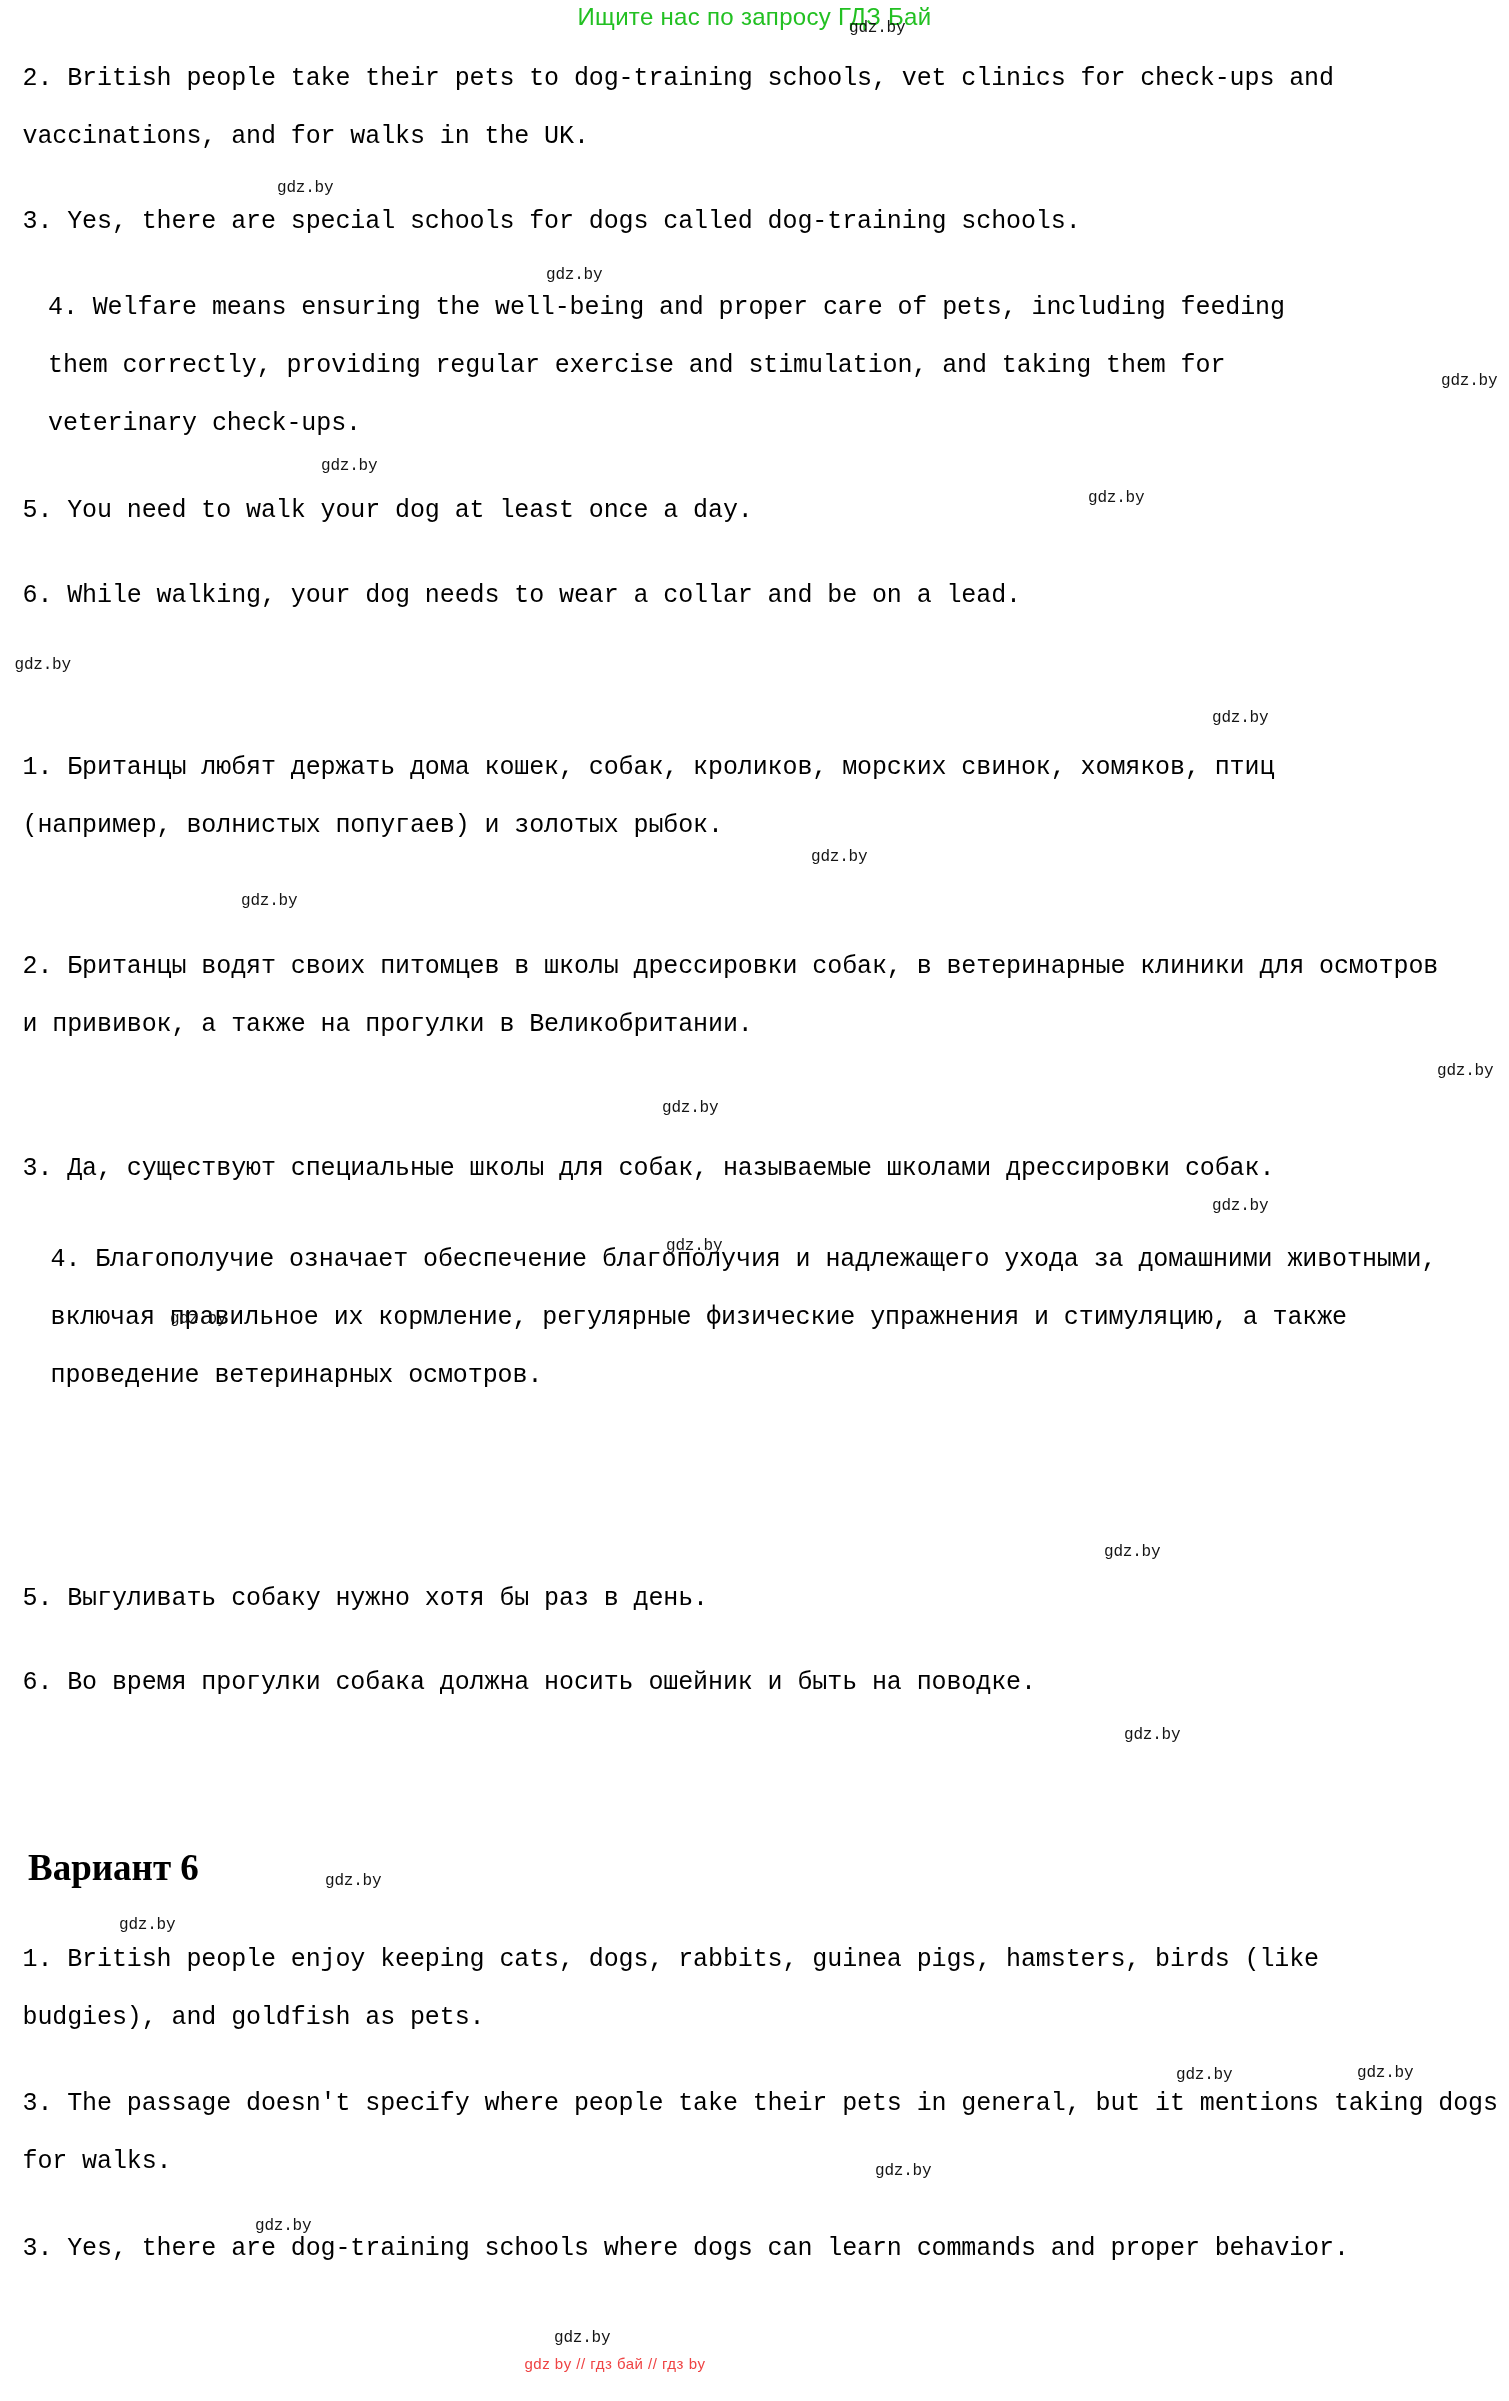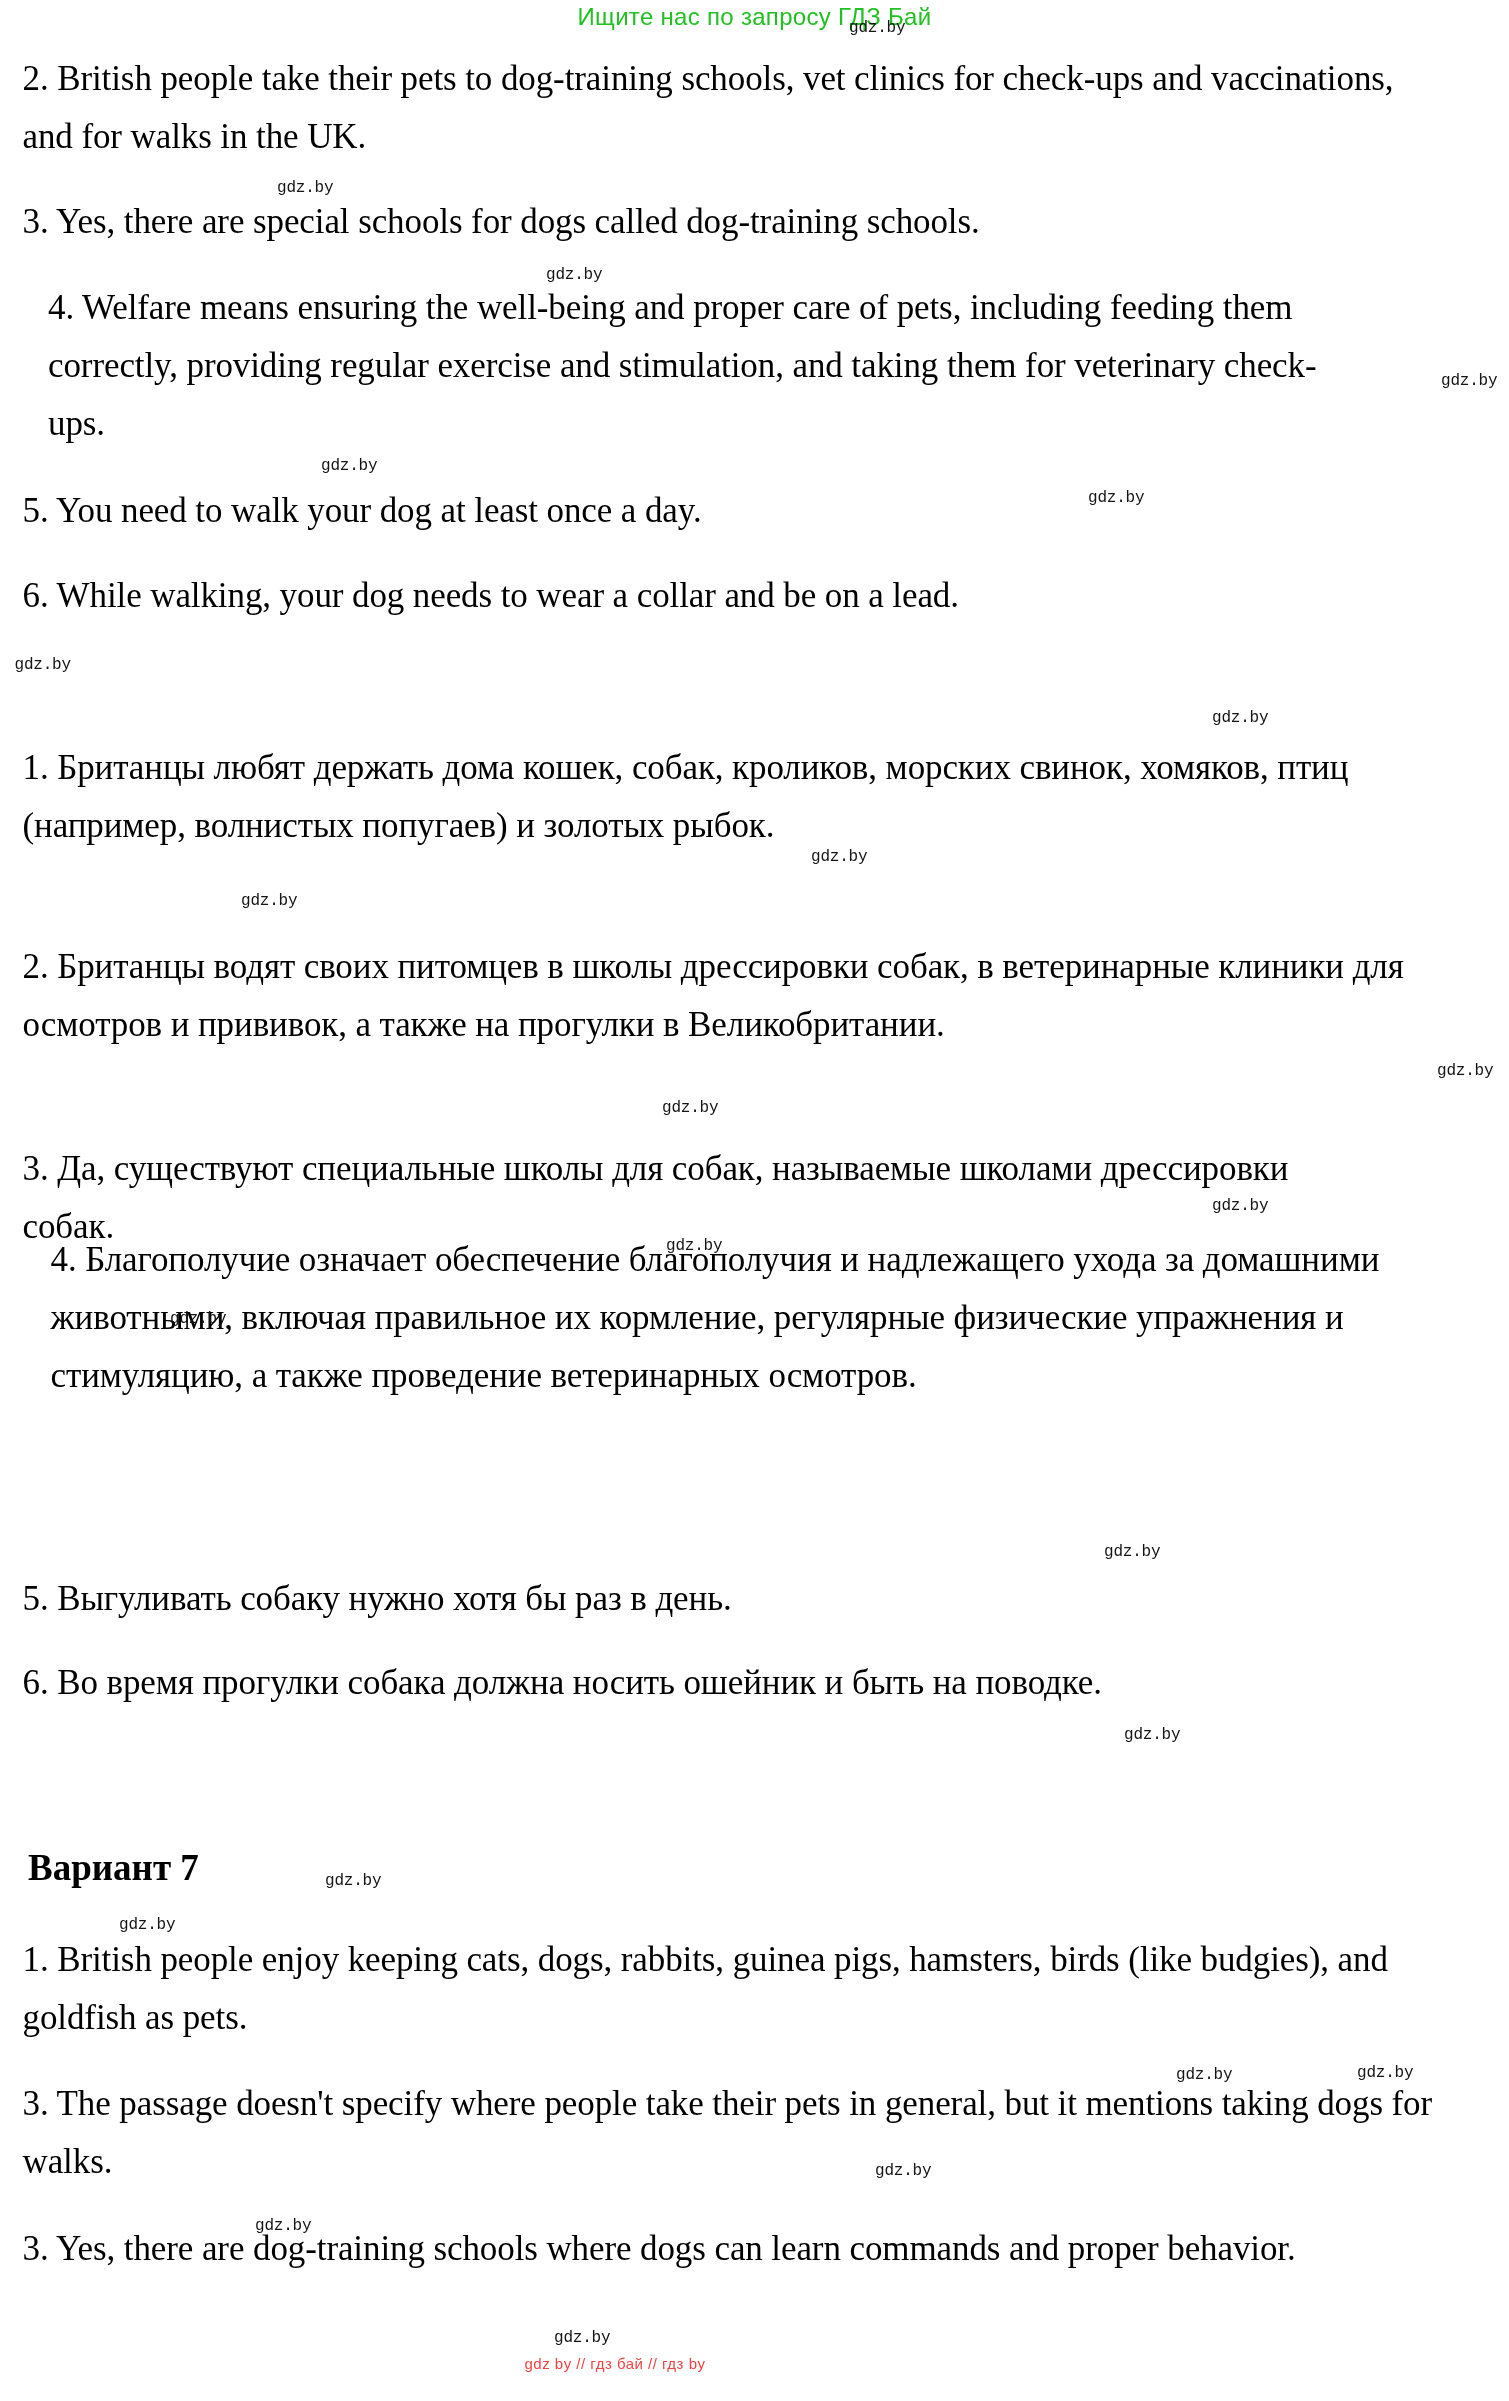--- a/index.html
+++ b/index.html
@@ -42,22 +42,22 @@
     font-size: 16px;
     line-height: 20px;
     color: #141414;
     white-space: nowrap;
     letter-spacing: -0.2px;
   }
 
   
   .para {
     position: absolute;
-    font-family: Liberation Serif, serif;
-    font-size: 35px;
+    font-family: Liberation Mono, monospace;
+    font-size: 25px;
     line-height: 58px;
     color: #000000;
     letter-spacing: -0.1px;
   }
   .variant-title {
     position: absolute;
     font-family: "Liberation Serif", "DejaVu Serif", serif;
     font-size: 37px;
     line-height: 42px;
     font-weight: bold;
@@ -90,21 +90,21 @@
       <div class="para" style="top: 193px; left: 22.5px; width: 1397px;">3. Yes, there are special schools for dogs called dog-training schools.</div>
       <div class="para" style="top: 279px; left: 16px; width: 1301px; margin-left: 32px;">4. Welfare means ensuring the well-being and proper care of pets, including feeding them correctly, providing regular exercise and stimulation, and taking them for veterinary check-ups.</div>
       <div class="para" style="top: 482px; left: 22.5px; width: 1397px;">5. You need to walk your dog at least once a day.</div>
       <div class="para" style="top: 567px; left: 22.5px; width: 1397px;">6. While walking, your dog needs to wear a collar and be on a lead.</div>
       <div class="para" style="top: 739px; left: 22.5px; width: 1397px;">1. Британцы любят держать дома кошек, собак, кроликов, морских свинок, хомяков, птиц (например, волнистых попугаев) и золотых рыбок.</div>
       <div class="para" style="top: 938px; left: 22.5px; width: 1437px;">2. Британцы водят своих питомцев в школы дрессировки собак, в ветеринарные клиники для осмотров и прививок, а также на прогулки в Великобритании.</div>
       <div class="para" style="top: 1140px; left: 22.5px; width: 1285px;">3. Да, существуют специальные школы для собак, называемые школами дрессировки собак.</div>
       <div class="para" style="top: 1231px; left: 22.5px; width: 1429px; margin-left: 28px;">4. Благополучие означает обеспечение благополучия и надлежащего ухода за домашними животными, включая правильное их кормление, регулярные физические упражнения и стимуляцию, а также проведение ветеринарных осмотров.</div>
       <div class="para" style="top: 1570px; left: 22.5px; width: 1397px;">5. Выгуливать собаку нужно хотя бы раз в день.</div>
       <div class="para" style="top: 1654px; left: 22.5px; width: 1317px;">6. Во время прогулки собака должна носить ошейник и быть на поводке.</div>
-      <div class="variant-title" style="top: 1847px; left: 28px;">Вариант 7</div>
+      <div class="variant-title" style="top: 1847px; left: 28px;">Вариант 6</div>
       <div class="para" style="top: 1931px; left: 22.5px; width: 1429px;">1. British people enjoy keeping cats, dogs, rabbits, guinea pigs, hamsters, birds (like budgies), and goldfish as pets.</div>
       <div class="para" style="top: 2075px; left: 22.5px; width: 1485px;">3. The passage doesn't specify where people take their pets in general, but it mentions taking dogs for walks.</div>
       <div class="para" style="top: 2220px; left: 22.5px; width: 1477px;">3. Yes, there are dog-training schools where dogs can learn commands and proper behavior.</div>
     </div>
 
   <div id="watermark-layer">
       <div class="wm" style="left: 849px; top: 17.7px; color: rgb(20, 20, 20);">gdz.by</div>
       <div class="wm" style="left: 277px; top: 178px; color: rgb(20, 20, 20);">gdz.by</div>
       <div class="wm" style="left: 546px; top: 265px; color: rgb(20, 20, 20);">gdz.by</div>
       <div class="wm" style="left: 1441px; top: 371px; color: rgb(20, 20, 20);">gdz.by</div>

